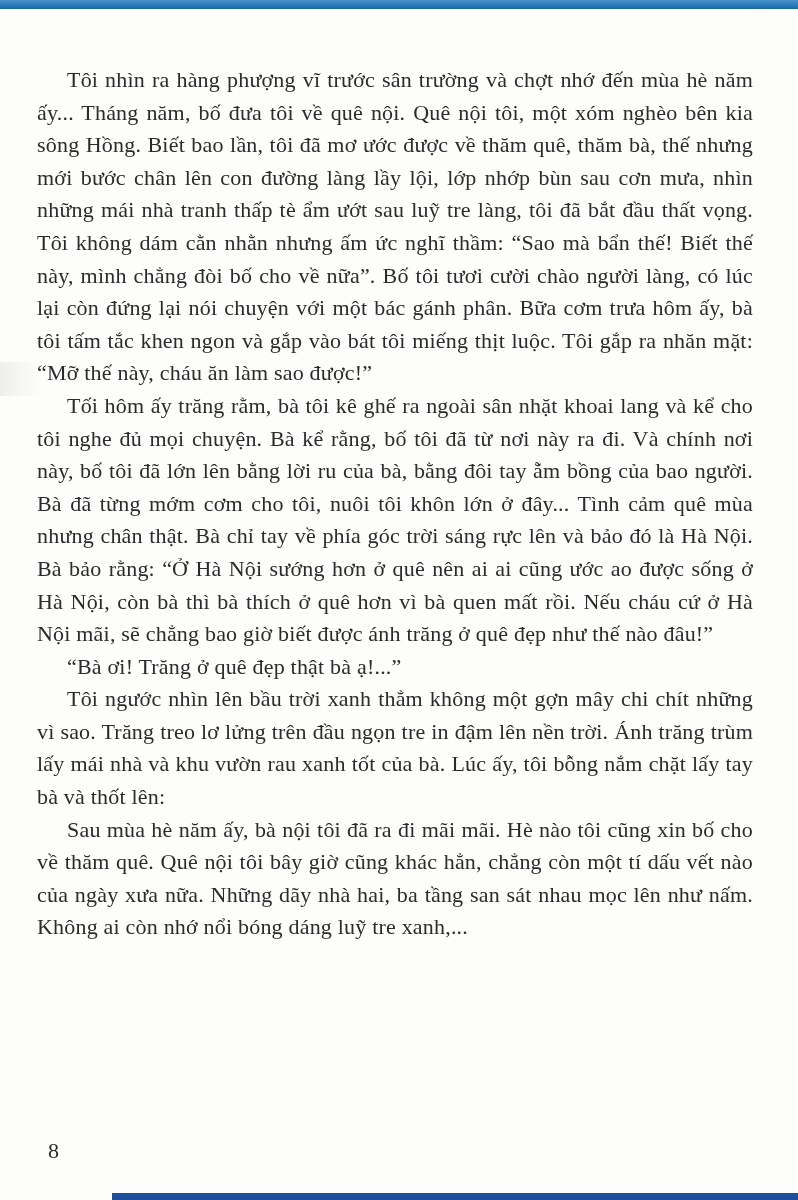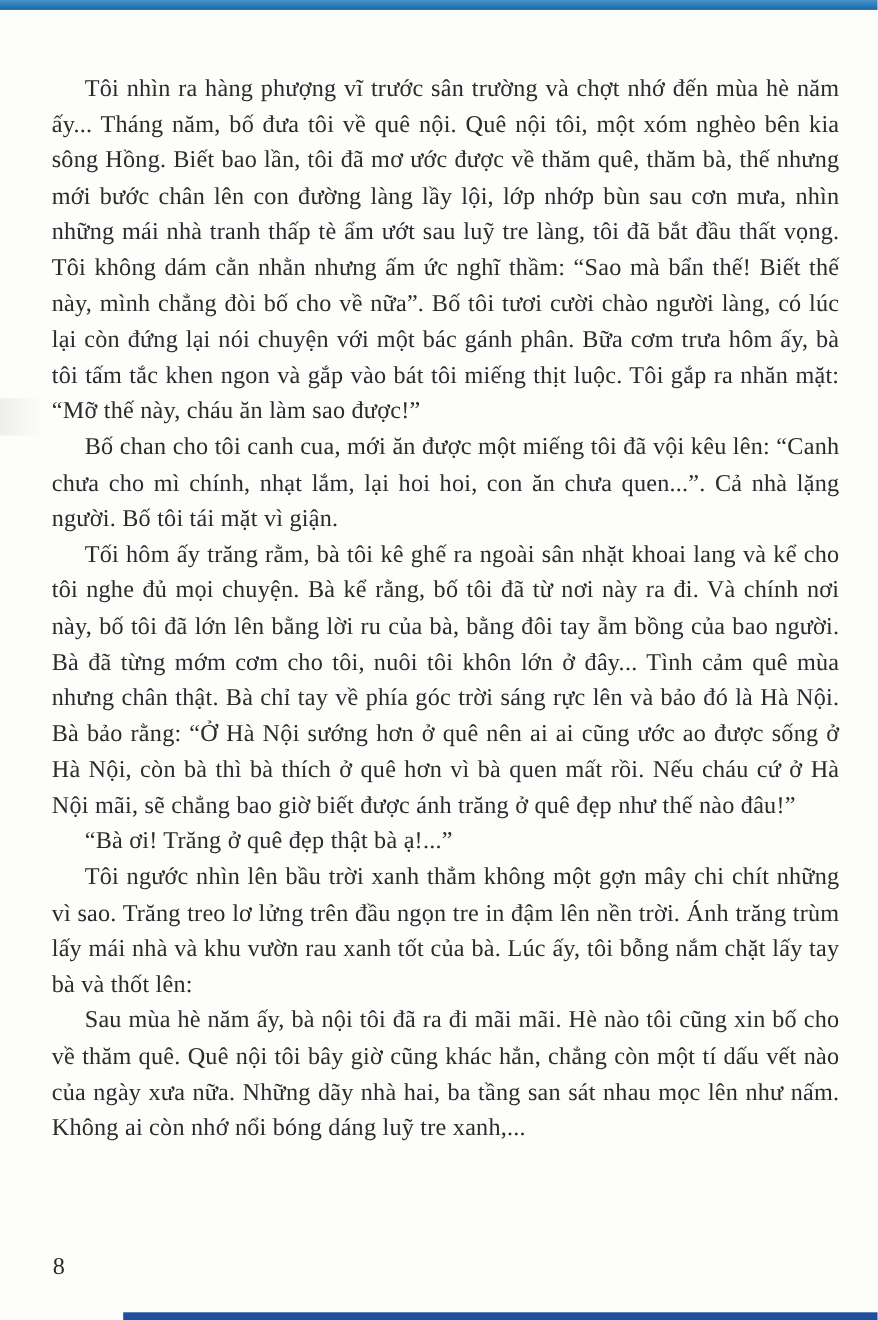--- a/index.html
+++ b/index.html
@@ -28,21 +28,21 @@
     position: absolute;
     bottom: 0;
     left: 112px;
     right: 0;
     height: 7px;
     background: var(--bottom-bar, #1d4f9e);
   }
   .content {
     position: absolute;
     top: 64px;
-    left: 47px;
+    left: 37px;
     width: 716px;
     color: var(--text, #2b2b2b);
     font-size: 22px;
     line-height: 32.6px;
     text-align: justify;
     letter-spacing: 0.2px;
   }
   .content p {
     margin: 0;
     padding: 0;
@@ -68,21 +68,20 @@
 </style>
 </head>
 <body>
 
 <div class="page">
   <div class="top-bar"></div>
   <div class="scan-shade"></div>
 
   <div class="content">
     <p>Tôi nhìn ra hàng phượng vĩ trước sân trường và chợt nhớ đến mùa hè năm ấy... Tháng năm, bố đưa tôi về quê nội. Quê nội tôi, một xóm nghèo bên kia sông Hồng. Biết bao lần, tôi đã mơ ước được về thăm quê, thăm bà, thế nhưng mới bước chân lên con đường làng lầy lội, lớp nhớp bùn sau cơn mưa, nhìn những mái nhà tranh thấp tè ẩm ướt sau luỹ tre làng, tôi đã bắt đầu thất vọng. Tôi không dám cằn nhằn nhưng ấm ức nghĩ thầm: “Sao mà bẩn thế! Biết thế này, mình chẳng đòi bố cho về nữa”. Bố tôi tươi cười chào người làng, có lúc lại còn đứng lại nói chuyện với một bác gánh phân. Bữa cơm trưa hôm ấy, bà tôi tấm tắc khen ngon và gắp vào bát tôi miếng thịt luộc. Tôi gắp ra nhăn mặt: “Mỡ thế này, cháu ăn làm sao được!”</p>
-    <p>Bố chan cho tôi canh cua, mới ăn được một miếng tôi đã vội kêu lên: “Canh chưa cho mì chính, nhạt lắm, lại hoi hoi, con ăn chưa quen...”. Cả nhà lặng người. Bố tôi tái mặt vì giận.</p>
     <p>Tối hôm ấy trăng rằm, bà tôi kê ghế ra ngoài sân nhặt khoai lang và kể cho tôi nghe đủ mọi chuyện. Bà kể rằng, bố tôi đã từ nơi này ra đi. Và chính nơi này, bố tôi đã lớn lên bằng lời ru của bà, bằng đôi tay ẵm bồng của bao người. Bà đã từng mớm cơm cho tôi, nuôi tôi khôn lớn ở đây... Tình cảm quê mùa nhưng chân thật. Bà chỉ tay về phía góc trời sáng rực lên và bảo đó là Hà Nội. Bà bảo rằng: “Ở Hà Nội sướng hơn ở quê nên ai ai cũng ước ao được sống ở Hà Nội, còn bà thì bà thích ở quê hơn vì bà quen mất rồi. Nếu cháu cứ ở Hà Nội mãi, sẽ chẳng bao giờ biết được ánh trăng ở quê đẹp như thế nào đâu!”</p>
     <p>“Bà ơi! Trăng ở quê đẹp thật bà ạ!...”</p>
     <p>Tôi ngước nhìn lên bầu trời xanh thẳm không một gợn mây chi chít những vì sao. Trăng treo lơ lửng trên đầu ngọn tre in đậm lên nền trời. Ánh trăng trùm lấy mái nhà và khu vườn rau xanh tốt của bà. Lúc ấy, tôi bỗng nắm chặt lấy tay bà và thốt lên:</p>
     <p>Sau mùa hè năm ấy, bà nội tôi đã ra đi mãi mãi. Hè nào tôi cũng xin bố cho về thăm quê. Quê nội tôi bây giờ cũng khác hẳn, chẳng còn một tí dấu vết nào của ngày xưa nữa. Những dãy nhà hai, ba tầng san sát nhau mọc lên như nấm. Không ai còn nhớ nổi bóng dáng luỹ tre xanh,...</p>
   </div>
 
   <div class="footer">
     <span>8</span>
   </div>
 

